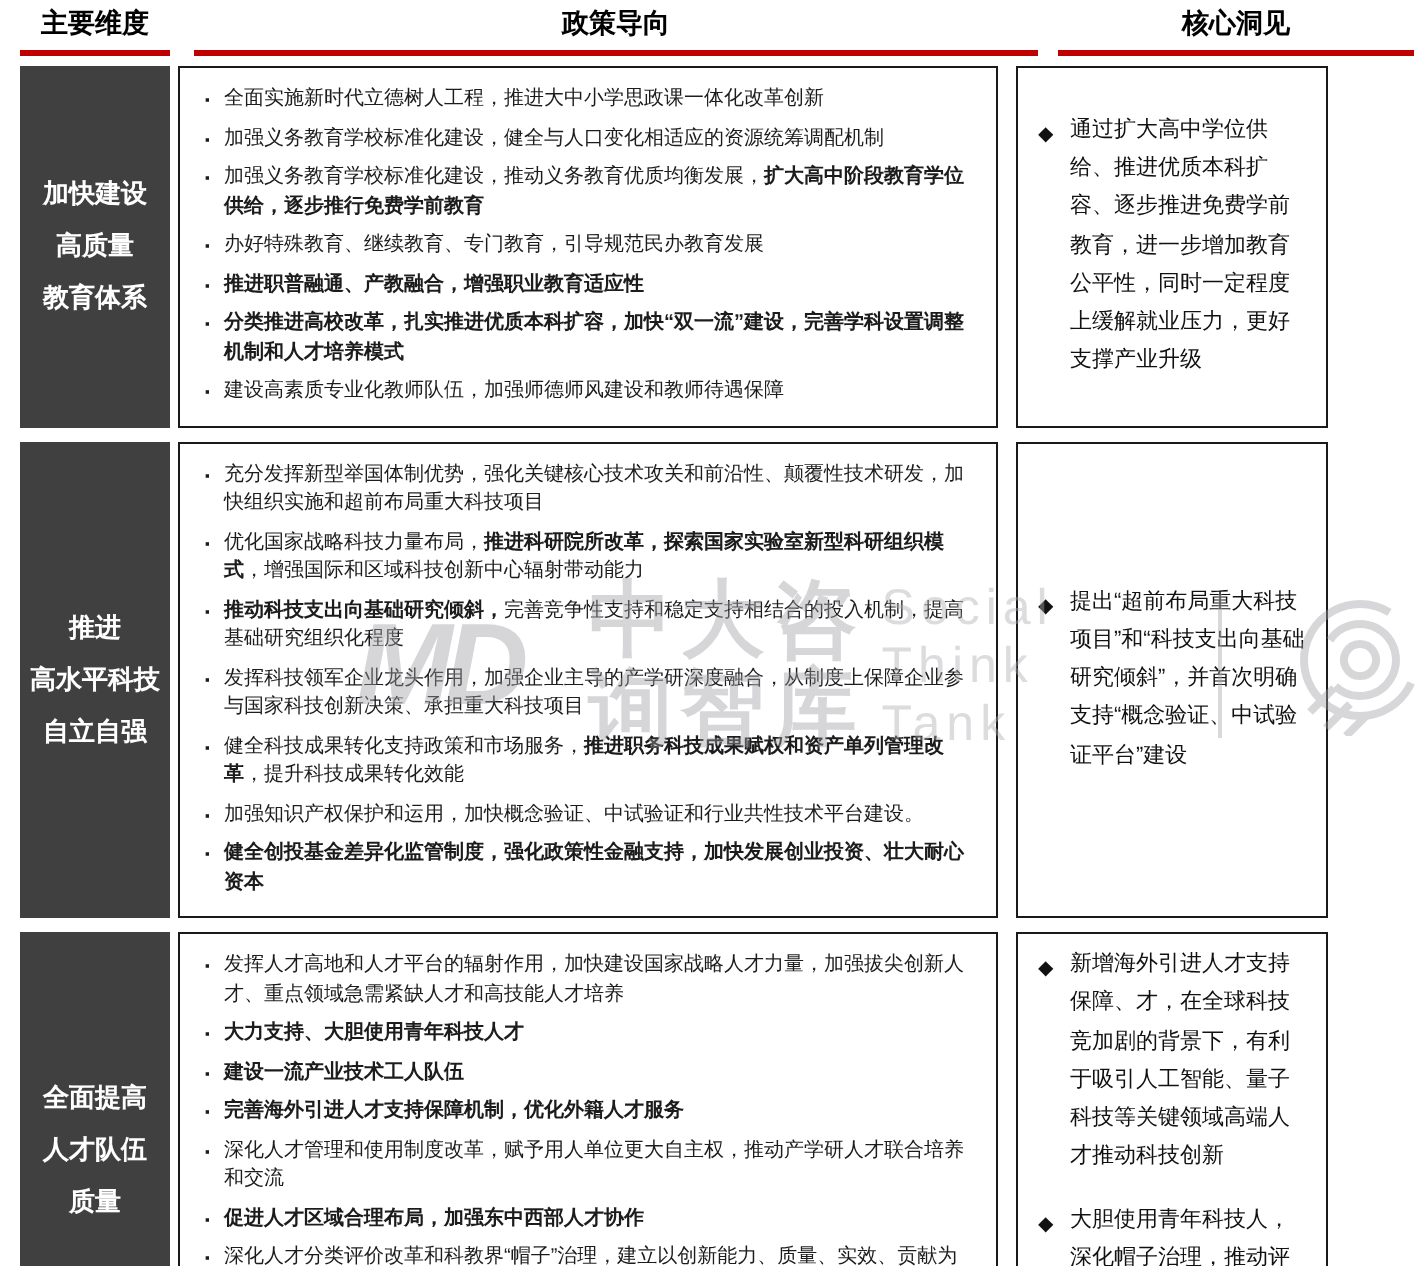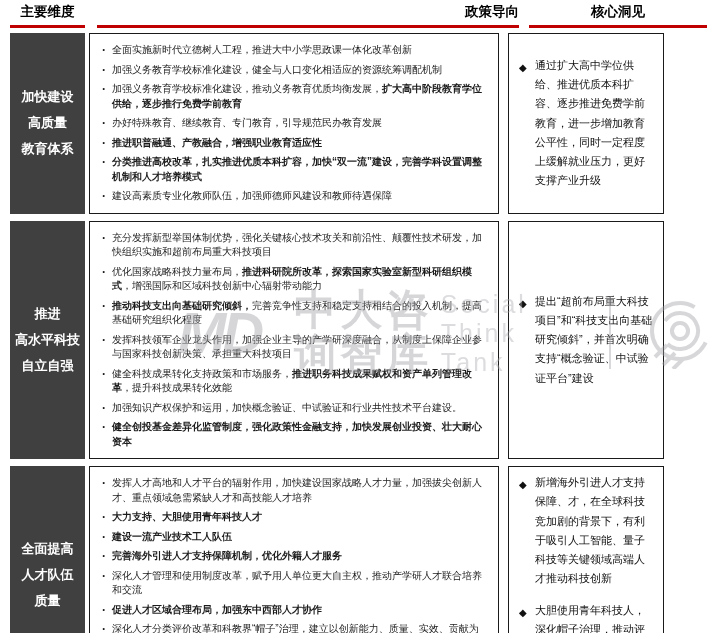--- a/index.html
+++ b/index.html
@@ -11,21 +11,21 @@
   .page{position:relative;width:713px;height:491px;}
 
   
   .hdr{display:flex;align-items:flex-end;padding:3px 0 0 10px;}
   .hcell{
     text-align:center;font-weight:700;font-size:13.5px;color:#000;
     padding-bottom:4px;border-bottom:3px solid #c00000;
   }
   .hc1{width:75px;}
   .hgap1{width:12px;}
-  .hc2{width:422px;text-align:right;}
+  .hc2{width:422px;}
   .hgap2{width:10px;}
   .hc3{width:178px;}
 
   
   .rows{margin-top:5px;padding-left:10px;}
   .row{display:flex;margin-bottom:7px;}
   .row .dim{
     width:75px;background:#404040;color:#ffffff;
     display:flex;align-items:center;justify-content:center;
     text-align:center;font-weight:700;font-size:13px;line-height:2.0;

